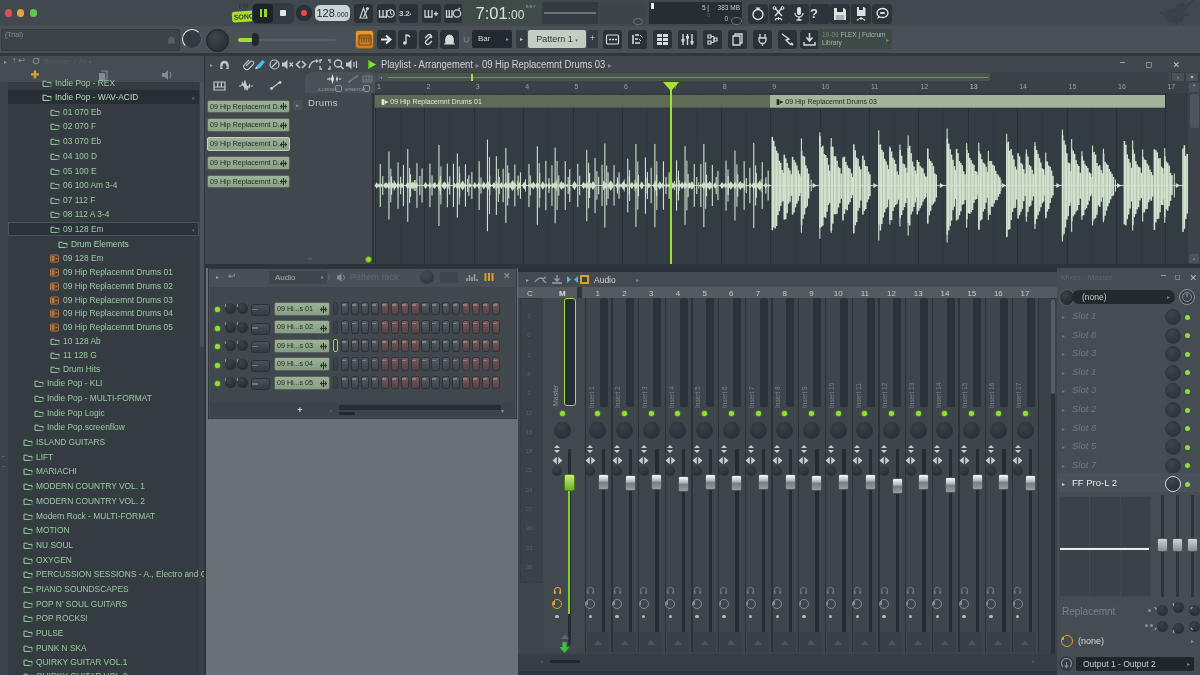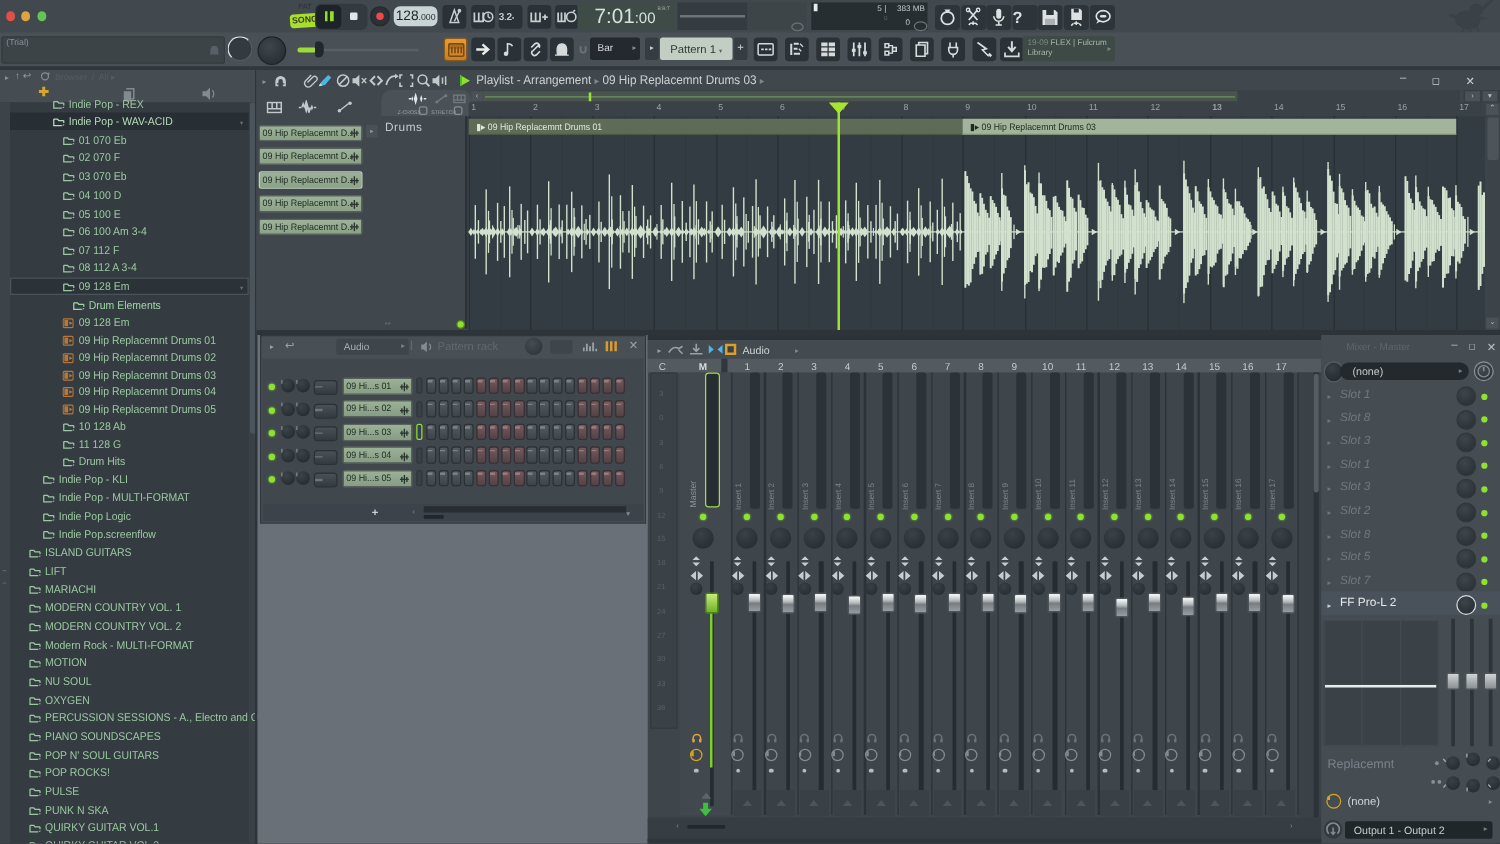--- a/index.html
+++ b/index.html
@@ -2527,21 +2527,21 @@
     <div style="position:absolute;left:533px;top:31px;width:4px;height:95px;background:#555d63;border-radius:2px"></div>
     <div style="position:absolute;left:0;top:386px;width:539px;height:17px;background:#363d43"></div>
     <div style="position:absolute;left:23px;top:390px;font-size:6px;color:#858c91">‹</div>
     <div style="position:absolute;left:32px;top:392px;width:30px;height:3px;background:#22282d;border-radius:1px"></div>
     <div style="position:absolute;left:514px;top:390px;font-size:6px;color:#858c91">›</div>
   </div>
 <div style="position:absolute;left:518px;top:671px;width:682px;height:4px;background:#2e353b"></div>
 <div style="position:absolute;left:1197px;top:268px;width:3px;height:407px;background:#31383e"></div>
 <div style="position:absolute;left:1057px;top:268px;width:143px;height:407px;overflow:hidden">
     <div style="position:absolute;left:0;top:0;width:143px;height:407px;background:#454d53"></div>
-    <div style="position:absolute;left:20px;top:5px;font-size:8px;color:#5d666c">Mixer - Master</div>
+    <div style="position:absolute;left:4px;top:5px;font-size:8px;color:#5d666c">Mixer - Master</div>
     <div style="position:absolute;left:104px;top:5px;width:36px;height:10px;color:#b9bec2;font-size:9px;display:flex;justify-content:space-between">
       <span style="margin-top:-3px">–</span>
       <span style="font-size:7px">◻</span>
       <span>✕</span>
     </div>
     <div style="position:absolute;left:2px;top:21px;width:14px;height:15px;border-radius:50%;background:radial-gradient(circle at 40% 32%,#3a4247,#1f2428);border:1px solid #565e64"></div>
     <div style="position:absolute;left:15px;top:22px;width:103px;height:13.5px;background:#23292d;border-radius:7px;font-size:8.5px;color:#c8cccd;line-height:14px;padding-left:10px;box-sizing:border-box">(none)<span style="position:absolute;right:5px;font-size:6px;color:#777e83">▸</span></div>
     <div style="position:absolute;left:122px;top:21px;width:16px;height:16px;border-radius:50%;background:radial-gradient(circle at 40% 32%,#454d52,#2a3035);border:1px solid #8b9196;box-sizing:border-box">
       <svg width="14" height="14">
         <circle cx="7" cy="7" r="4.5" fill="none" stroke="#858c91" stroke-width="1"></circle>

